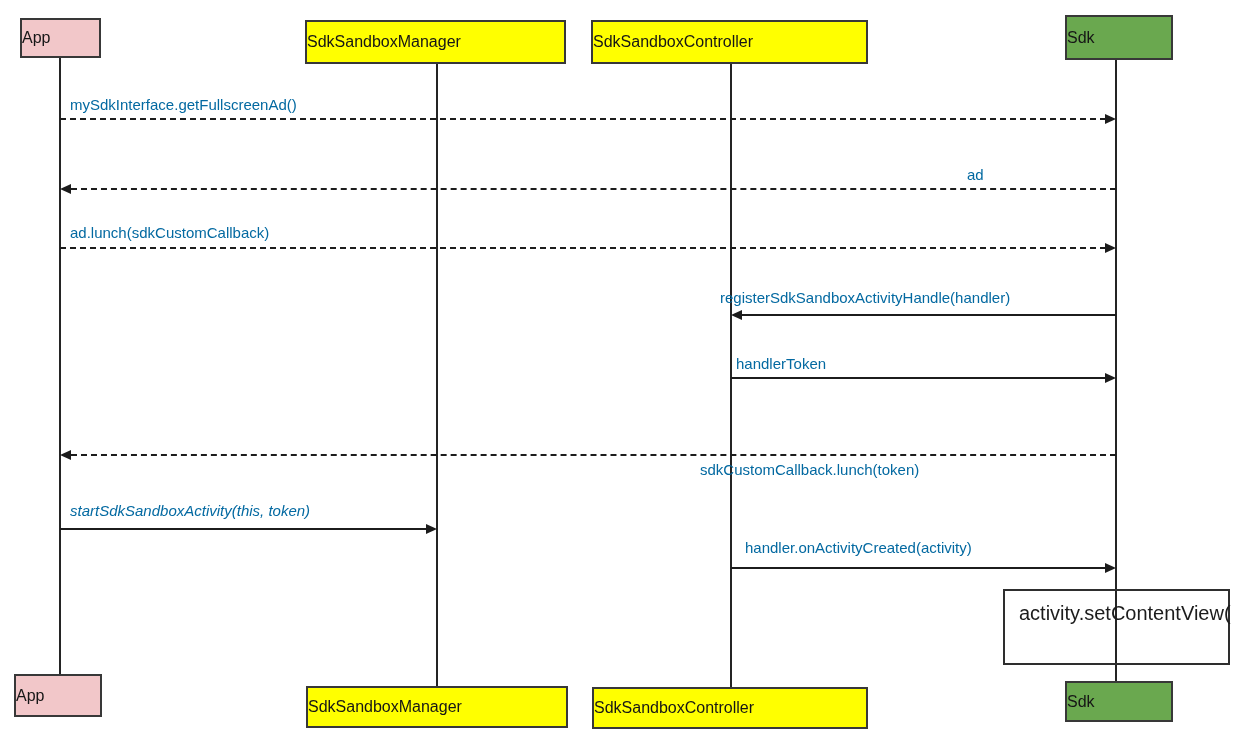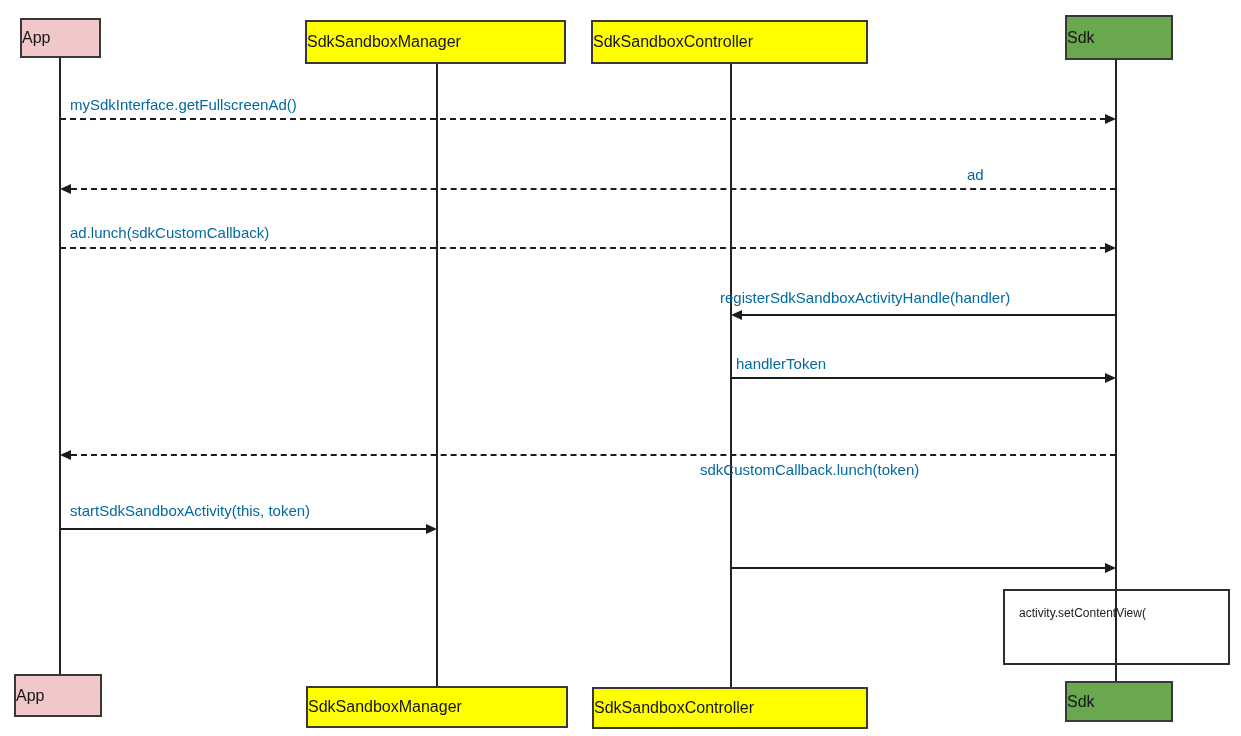--- a/index.html
+++ b/index.html
@@ -14,21 +14,21 @@
   .lifeline{position:absolute;width:2px;background:#242424;}
   .mline{position:absolute;height:0;border-top:2px solid #1c1c1c;}
   .mline.dashed{border-top-style:dashed;}
   .mlabel{position:absolute;font-size:15px;color:#0369a1;white-space:nowrap;}
   .mlabel.right{}
   .ah{position:absolute;width:0;height:0;border-top:5px solid transparent;border-bottom:5px solid transparent;}
   .ah.r{border-left:11px solid #1c1c1c;}
   .ah.l{border-right:11px solid #1c1c1c;}
   .note{
     position:absolute;box-sizing:border-box;border:2px solid #2e2e2e;background:transparent;
-    font-size:12px;color:#1c1c1c;line-height:27px;padding:9px 0 0 14px;
+    font-size:20px;color:#1c1c1c;line-height:27px;padding:9px 0 0 14px;
   }
 </style>
 </head>
 <body>
 
 <div id="stage">
 
   <div class="lifeline" style="left:58.5px;top:58px;height:616px;"></div>
   <div class="lifeline" style="left:435.5px;top:64px;height:622px;"></div>
   <div class="lifeline" style="left:729.5px;top:64px;height:623px;"></div>
@@ -77,24 +77,25 @@
   <div class="ah l" style="left:731px;top:310px;"></div>
 
   <div class="mlabel" style="left:736px;top:355px;">handlerToken</div>
   <div class="mline" style="left:731px;top:377px;width:374px;"></div>
   <div class="ah r" style="left:1105px;top:373px;"></div>
 
   <div class="mlabel right" style="left:700px;top:426px;width:400px;margin-top:35px;">sdkCustomCallback.lunch(token)</div>
   <div class="mline dashed" style="left:71px;top:454px;width:1045px;"></div>
   <div class="ah l" style="left:60px;top:450px;"></div>
 
-  <div class="mlabel" style="left:70px;top:502px;">startSdkSandboxActivity(this, token)</div>
+  <div class="mlabel" style="left:70px;top:502px;font-style:italic;">startSdkSandboxActivity(this, token)</div>
   <div class="mline" style="left:60px;top:528px;width:366px;"></div>
   <div class="ah r" style="left:426px;top:524px;"></div>
 
+  <div class="mlabel" style="left:745px;top:539px;">handler.onActivityCreated(activity)</div>
   <div class="mline" style="left:731px;top:567px;width:374px;"></div>
   <div class="ah r" style="left:1105px;top:563px;"></div>
 
   <div class="note" style="left:1003px;top:589px;width:227px;height:76px;">
     <div>activity.setContentView(</div>
   </div>
 
 </div>
 
 </body></html>

